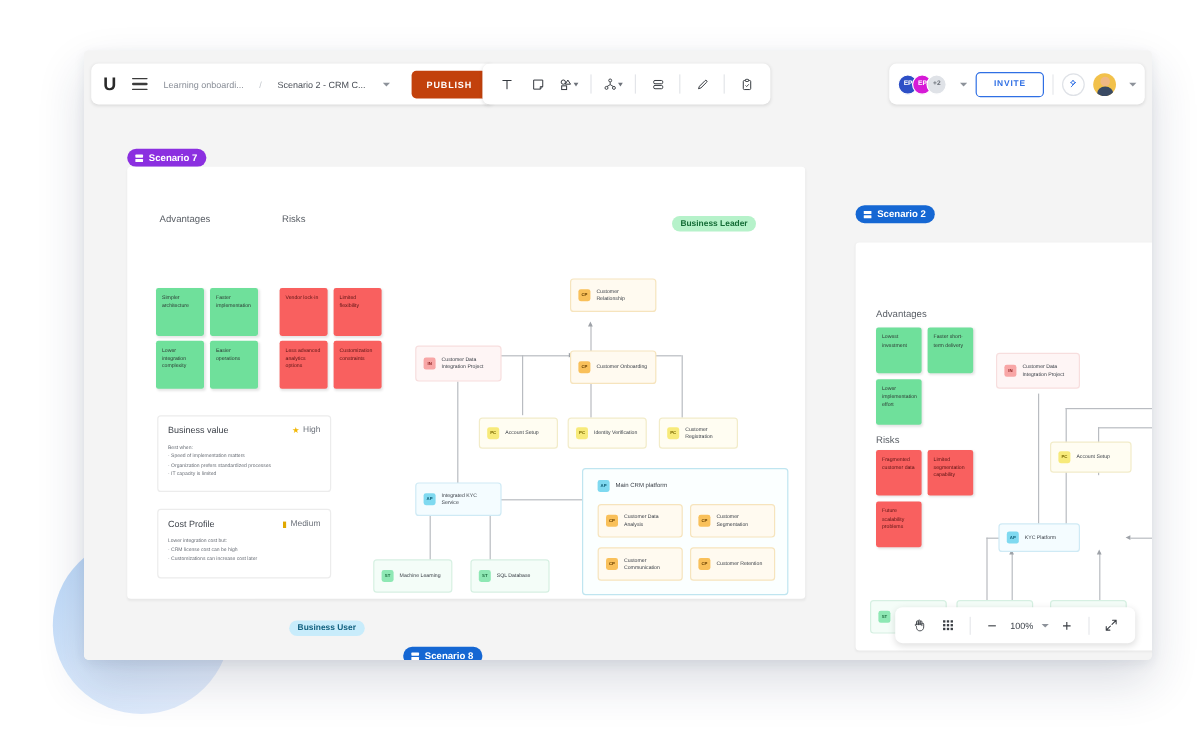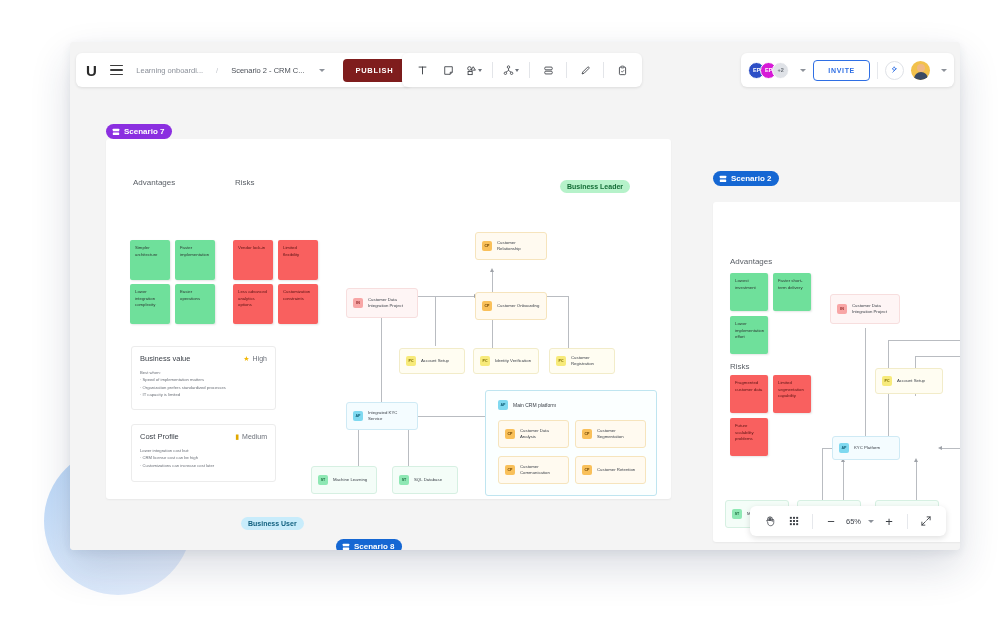--- a/index.html
+++ b/index.html
@@ -39,21 +39,21 @@
   }
   .pill-left { left: 6px; padding: 0 6px 0 10px; gap: 10px; }
   .logo-u { font-size: 15px; font-weight: 700; color: #2a2a2a; letter-spacing: .5px; }
   .hamburger { display:flex; flex-direction:column; gap:3px; cursor:pointer; padding: 3px; }
   .hamburger i { display:block; width:13px; height:1.6px; background:#3b3b3b; border-radius:1px; }
   .breadcrumb { font-size: 7.5px; color:#8a8f98; white-space: nowrap; }
   .bc-sep { color:#c3c7cd; margin: 0 3px; font-size: 7.5px; }
   .bc-current { font-size: 7.5px; color:#4a4f57; }
   .caret { width:0;height:0;border-left:3px solid transparent;border-right:3px solid transparent;border-top:3.5px solid #8d929a; margin-left:4px; }
   .publish-btn {
-    margin-left: 8px; background:#7f1d1d; color:#fff; font-size:7.5px; font-weight:700;
+    margin-left: 8px; background:#c2410c; color:#fff; font-size:7.5px; font-weight:700;
     letter-spacing:.7px; padding: 7px 13px; border-radius:4px; border:none; cursor:pointer;
   }
 
   .pill-tools { left: 332px; padding: 0 8px; gap: 2px; }
   .tbtn { width: 24px; height:24px; display:flex; align-items:center; justify-content:center; border-radius:4px; cursor:pointer; }
   .tsep { width:1px; height:16px; background:#e3e5e9; margin: 0 4px; }
   .mini-caret { width:0;height:0;border-left:2.5px solid transparent;border-right:2.5px solid transparent;border-top:3px solid #6d727a; margin-left:1px; }
 
   .pill-right { right: 6px; padding: 0 7px; gap: 7px; }
   .avatars { display:flex; align-items:center; }
@@ -495,21 +495,21 @@
                 <rect x="10.9" y="6.7" width="2.6" height="2.6"></rect>
                 <rect x="2.5" y="10.9" width="2.6" height="2.6"></rect>
                 <rect x="6.7" y="10.9" width="2.6" height="2.6"></rect>
                 <rect x="10.9" y="10.9" width="2.6" height="2.6"></rect>
               </g>
             </svg>
         </span>
         <span class="zsep"></span>
         <span class="zbtn" style="font-size:13px;color:#3b3f45;">−</span>
         <span class="zlevel">
-          <span>65%</span>
+          <span>100%</span>
           <span class="caret"></span>
         </span>
         <span class="zbtn" style="font-size:13px;color:#3b3f45;">+</span>
         <span class="zsep"></span>
         <span class="zbtn">
           <svg width="12" height="12" viewBox="0 0 16 16">
               <path d="M9.5 2.5h4v4M13.5 2.5l-4.6 4.6M6.5 13.5h-4v-4M2.5 13.5l4.6-4.6" stroke="#3b3f45" stroke-width="1.2" fill="none" stroke-linecap="round" stroke-linejoin="round"></path>
             </svg>
         </span>
       </div>

